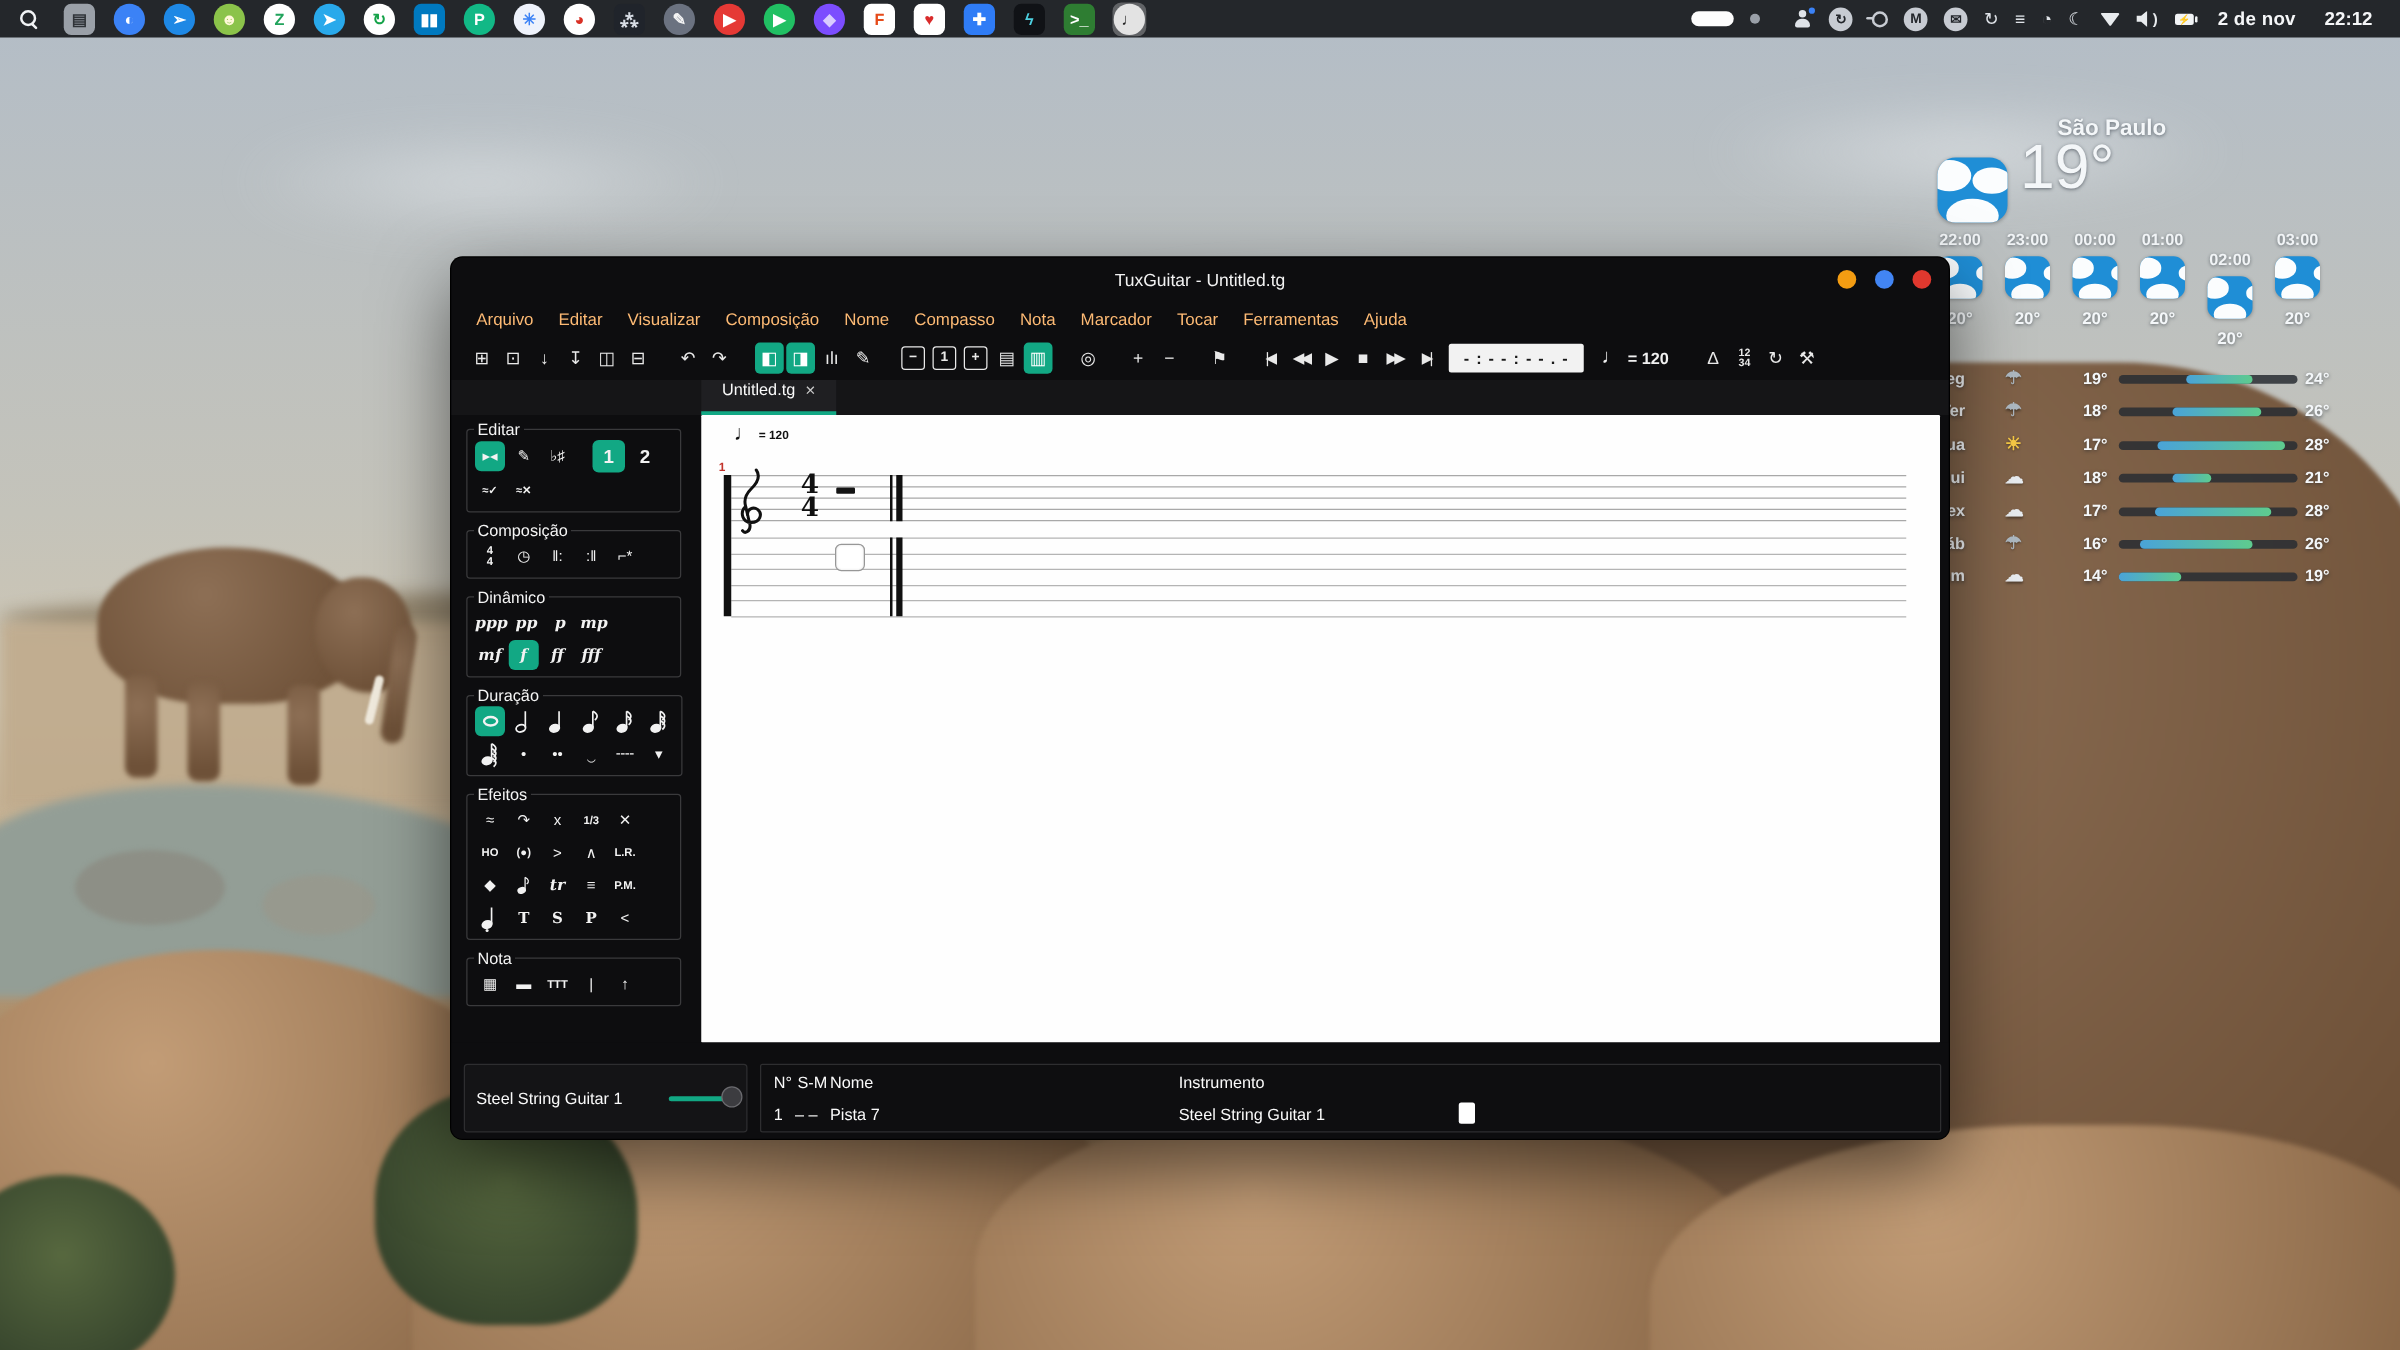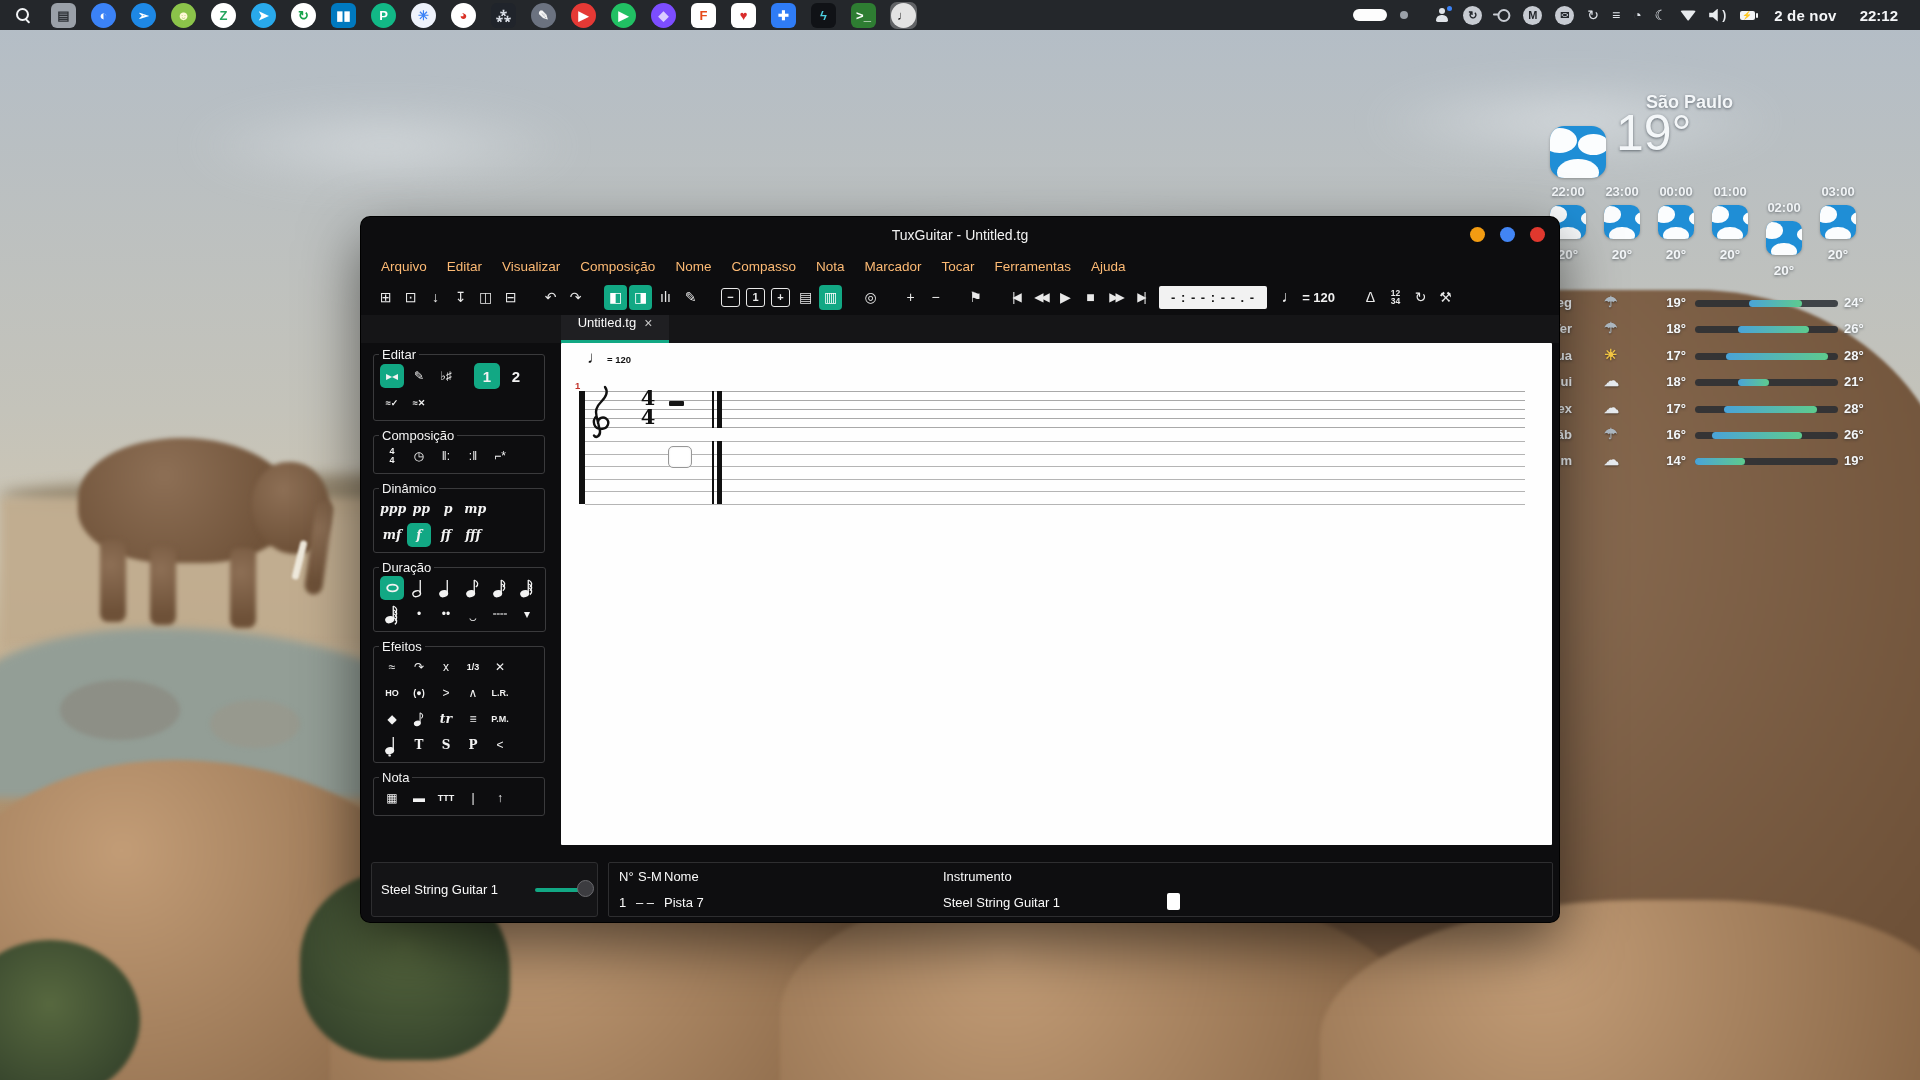--- a/index.html
+++ b/index.html
@@ -80,21 +80,21 @@
   .w-day .d{position:absolute;left:232px;width:60px;text-align:right;top:3px;}
   .w-day .i{position:absolute;left:324px;top:1px;font-size:15px;text-shadow:0 1px 2px rgba(0,0,0,.4);}
   .w-day .lo{position:absolute;left:356px;width:50px;text-align:right;top:3px;}
   .w-day .bar{position:absolute;left:415px;top:8px;width:143px;height:7px;border-radius:4px;background:rgba(40,45,50,.85);}
   .w-day .seg{position:absolute;top:0;height:7px;border-radius:4px;background:linear-gradient(90deg,#4aa3d8,#5ecb8e);}
   .w-day .hi{position:absolute;left:564px;top:3px;}
 
   
   .win{position:absolute;left:361px;top:206px;width:1198px;height:705px;z-index:20;
     background:#0d0d0f;border-radius:9px;box-shadow:0 22px 60px rgba(0,0,0,.55),0 0 0 1px #000;
-    color:#ececec;overflow:hidden;margin-top:11px;}
+    color:#ececec;overflow:hidden;}
   .titlebar{position:absolute;left:0;top:0;width:100%;height:36px;display:flex;align-items:center;justify-content:center;}
   .title{font-size:14px;color:#f2f2f2;}
   .lights{position:absolute;right:14px;top:10px;display:flex;gap:15px;}
   .light{width:15px;height:15px;border-radius:50%;}
   .menurow{position:absolute;left:0;top:36px;width:100%;height:26px;display:flex;align-items:center;padding-left:10px;box-sizing:border-box;}
   .menu-item{font-size:13.5px;color:#fdba74;padding:3px 10px;cursor:default;}
   .toolbar{position:absolute;left:0;top:62px;width:100%;height:36px;display:flex;align-items:center;padding-left:12px;box-sizing:border-box;}
   .tb-btn{min-width:23px;height:25px;margin:0 1px;display:flex;align-items:center;justify-content:center;
     font-size:14px;color:#e9e9e9;border-radius:4px;line-height:1;}
   .tb-btn.teal{background:#12a884;color:#fff;}

